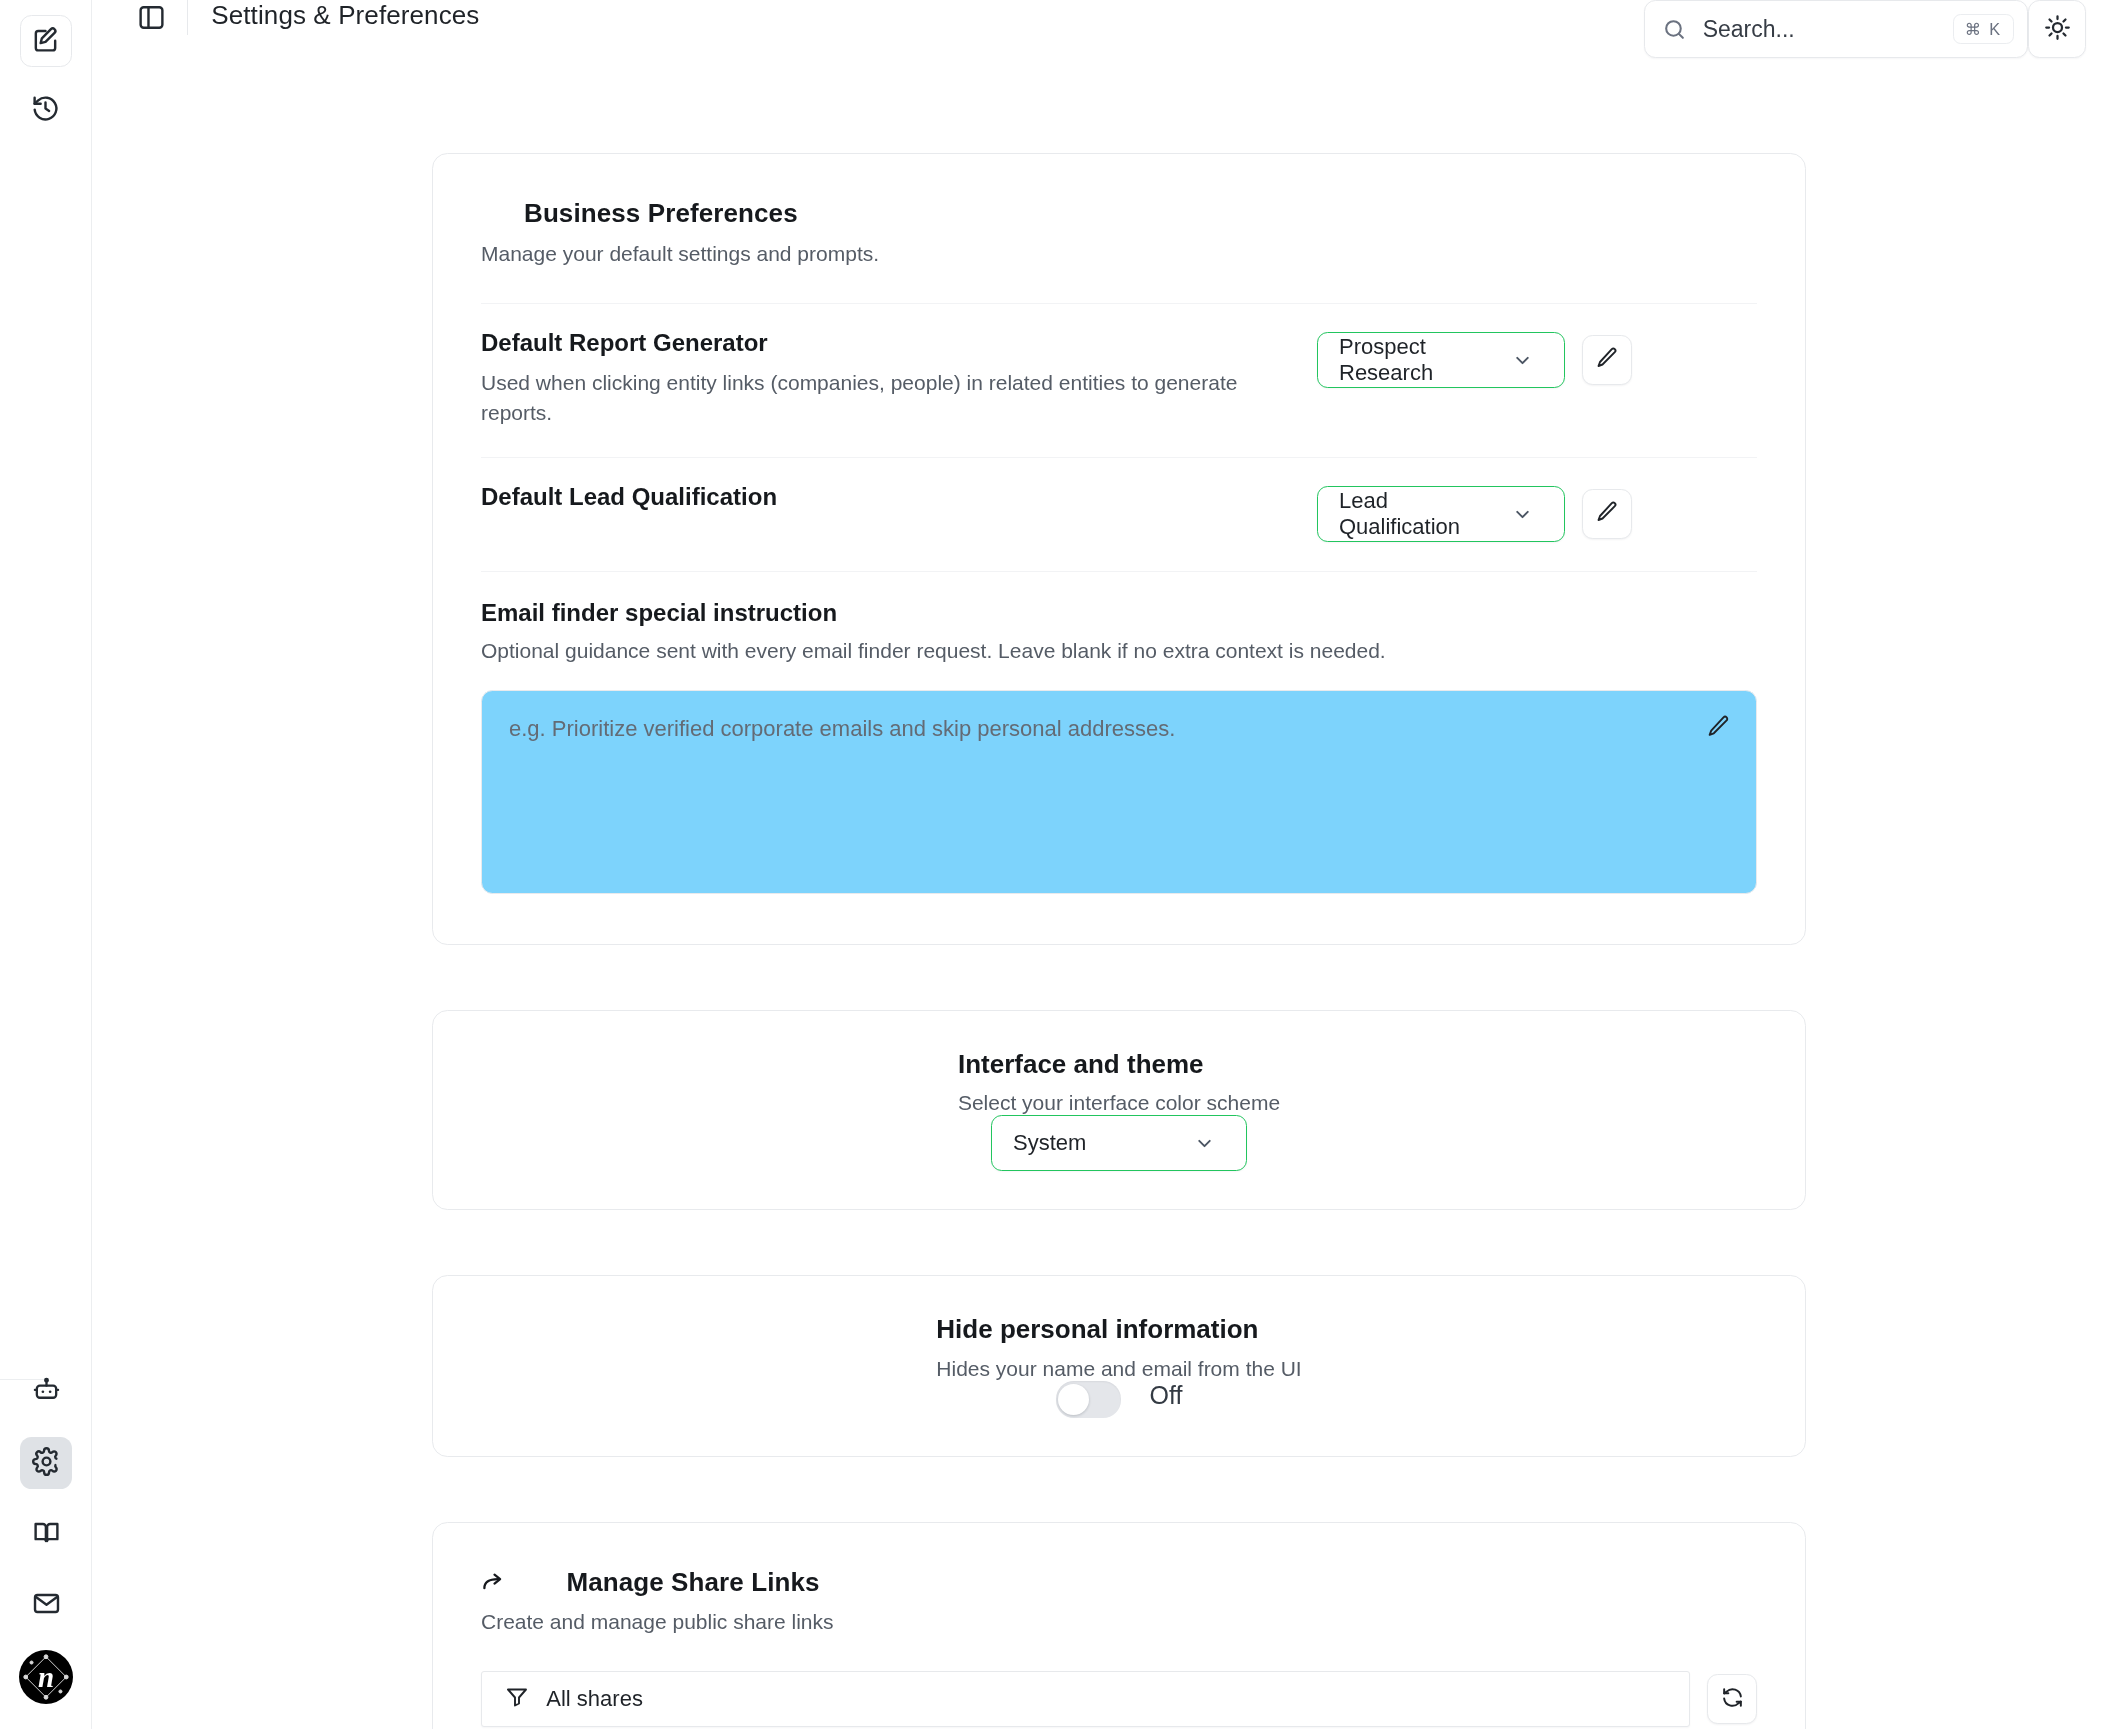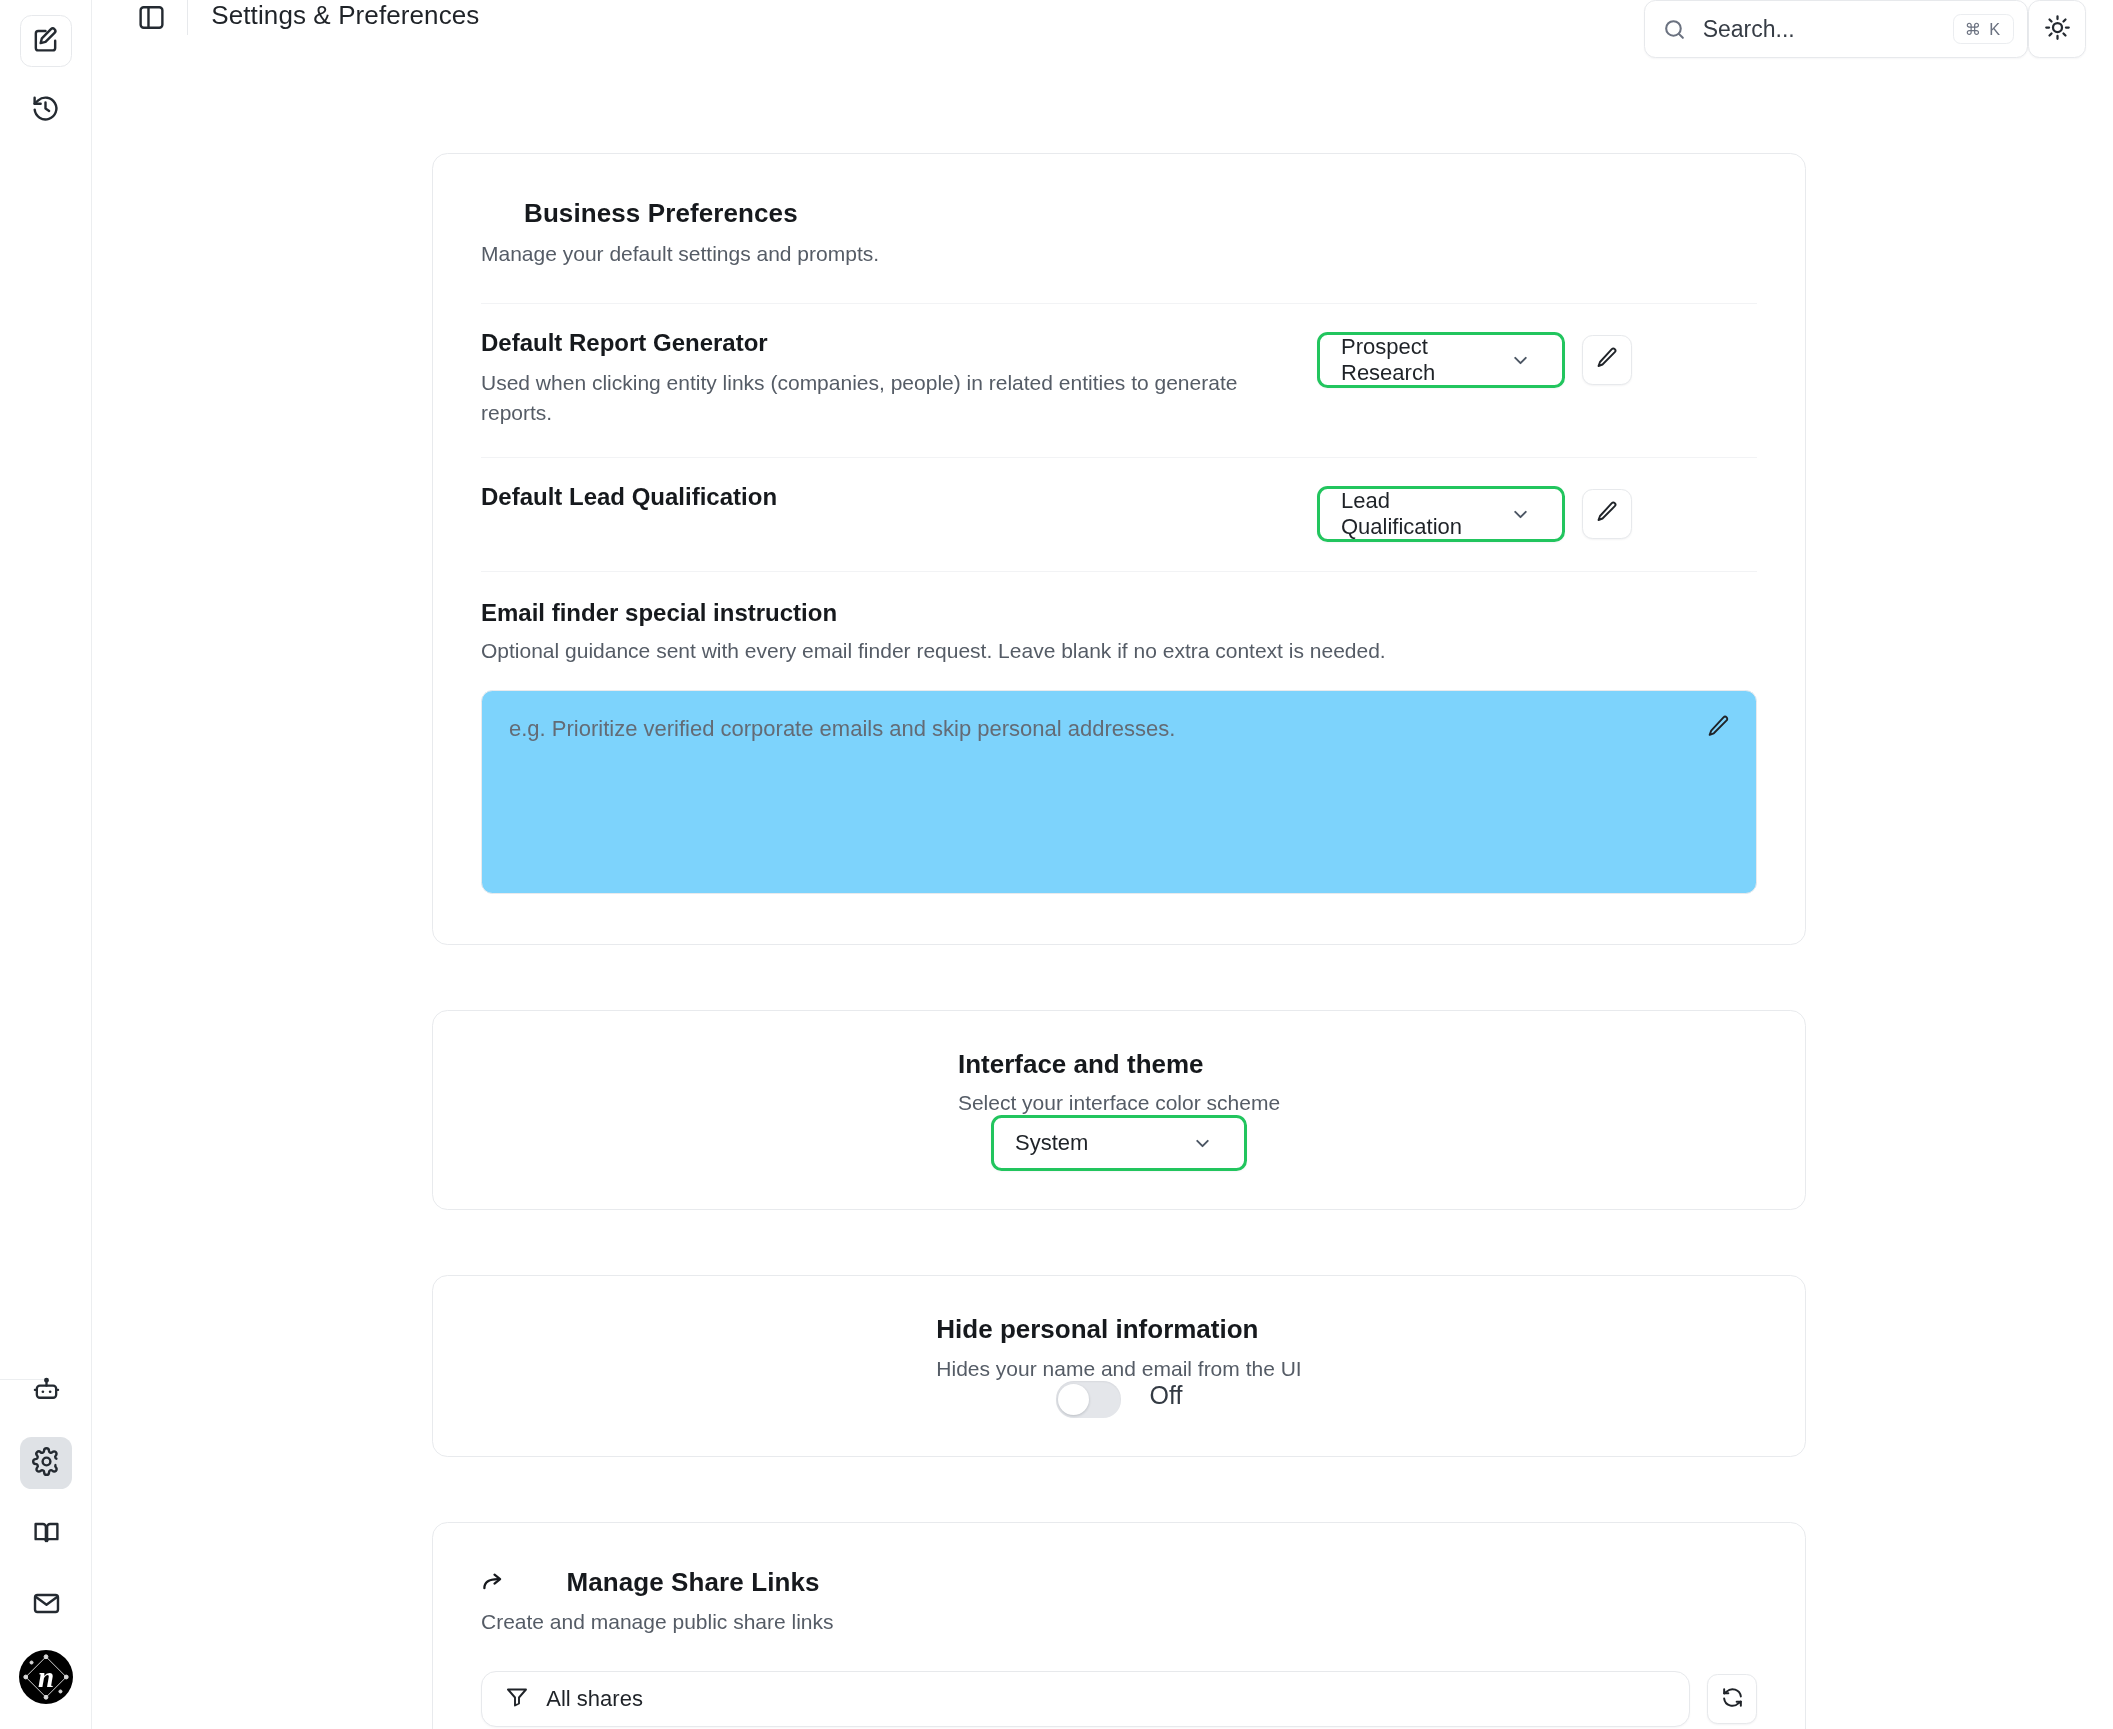--- a/index.html
+++ b/index.html
@@ -99,21 +99,21 @@
     display: flex; align-items: flex-start; gap: 29px;
     padding: 25px 0 29px 0; border-top: 1px solid #f2f3f5;
   }
   .row:first-of-type { border-top: none; padding-top: 0; }
   .row-text { flex: 1; max-width: 807px; }
   .row-label { font-size: 24px; font-weight: 700; color: #16191d; }
   .row-desc { font-size: 21px; color: #555c66; margin-top: 11.5px; line-height: 1.42; }
   .row-ctl { display: flex; align-items: center; gap: 17.3px; padding-top: 3.8px; }
 
   .select {
-    width: 248px; height: 56px; border: 3px solid #22c55e; border-radius: 10.6px;
+    width: 248px; height: 56px; border: 1px solid #22c55e; border-radius: 10.6px;
     background: #fff; display: flex; align-items: center; justify-content: space-between;
     padding: 0 31px 0 21px; box-shadow: 0 1px 1.9px rgba(16,24,40,.04);
   }
   .select-val { font-size: 22px; color: #1f2328; }
   .chev { color: #4b5563; display: flex; }
 
   .icon-btn {
     width: 50px; height: 50px; border: 1px solid #e7e9ec; border-radius: 10.6px;
     background: #fff; display: flex; align-items: center; justify-content: center;
     box-shadow: 0 1px 1.9px rgba(16,24,40,.05); color: #1f2328;
@@ -150,21 +150,21 @@
     position: absolute; left: 2.9px; top: 2.9px; width: 31px; height: 31px;
     border-radius: 50%; background: #fff; box-shadow: 0 1px 2.9px rgba(16,24,40,.2);
   }
   .toggle-label { font-size: 25px; color: #333a43; font-weight: 400; }
 
   
   .share-head { display: flex; align-items: center; gap: 15.4px; }
   .share-icon { color: #16191d; display: flex; align-items: center; }
   .filter-row { display: flex; align-items: center; gap: 17.3px; margin-top: 37px; }
   .filter-box {
-    flex: 1; height: 56px; border: 1px solid #e7e9ec; border-radius: 15px;
+    flex: 1; height: 56px; border: 1px solid #e7e9ec; border-radius: 3px;
     background: #fff; display: flex; align-items: center; gap: 17.3px; padding: 0 23px;
     box-shadow: 0 1px 1.9px rgba(16,24,40,.04);
   }
   .filter-val { font-size: 22px; color: #1f2328; }
   .share-table {
     margin-top: 38px; border: 1px solid #edeef1; border-bottom: none;
     border-radius: 11.5px 11.5px 0 0; background: #f8f9fa; height: 58px;
   }
   .card.share-card { padding: 44px 48px 0 48px; }
 </style>

